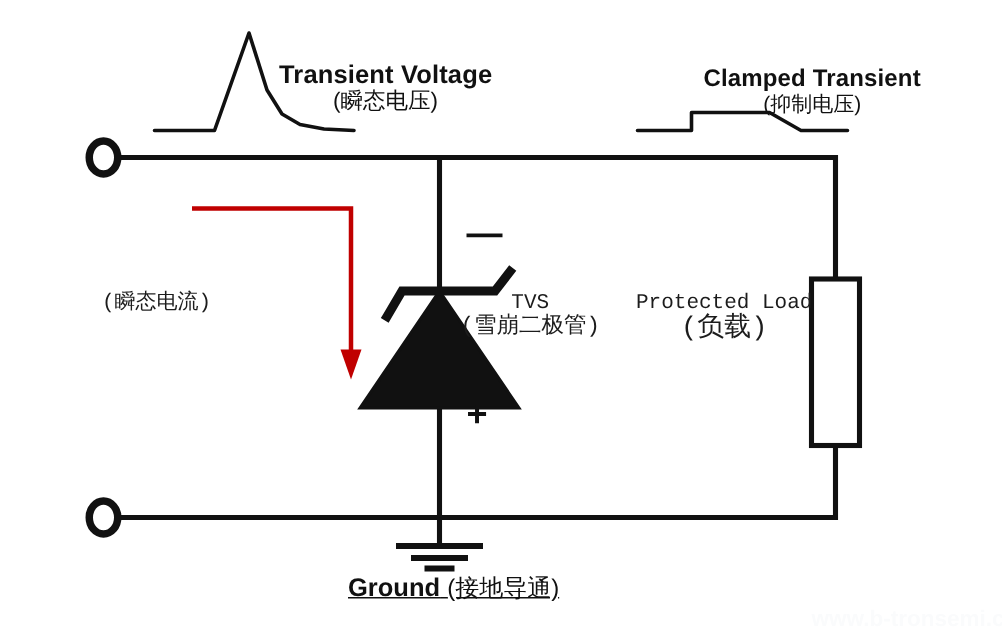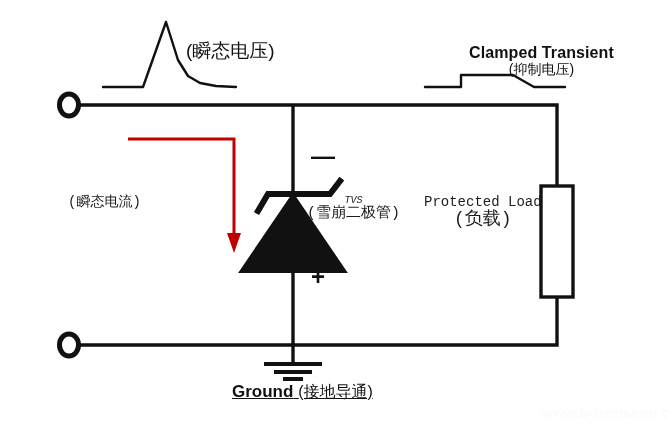--- a/index.html
+++ b/index.html
@@ -45,21 +45,21 @@
     text-align: center;
   }
 
   
   #label-transient-voltage {
     left: 186px;
     top: 41px;
     font-size: 17px;
   }
   #label-transient-voltage .en-bold { font-size: 17px; letter-spacing: 0.1px; }
-  #label-transient-voltage .cn { font-size: 19px; }
+  #label-transient-voltage .cn { font-size: 15px; }
 
   
   #label-clamped-transient {
     left: 469px;
     top: 44px;
     font-size: 16px;
     text-align: center;
   }
   #label-clamped-transient .en-bold { font-size: 16px; letter-spacing: 0.1px; }
   #label-clamped-transient .cn { font-size: 14px; }
@@ -74,21 +74,21 @@
   #label-transient-current .en-bold { font-weight: normal; font-size: 14px; }
   #label-transient-current .cn { font-size: 14px; }
 
   
   #label-tvs {
     left: 307px;
     top: 195px;
     font-size: 14px;
     color: #1c1c1c;
   }
-  #label-tvs .en-bold { font-weight: normal; font-size: 10px; font-style: italic; }
+  #label-tvs .en-bold { font-weight: normal; font-size: 14px; }
   #label-tvs .cn { font-size: 15px; }
 
   
   #label-protected-load {
     left: 424px;
     top: 195px;
     font-size: 14px;
     color: #1c1c1c;
   }
   #label-protected-load .en-bold { font-weight: normal; font-size: 14px; }
@@ -184,20 +184,21 @@
     </g>
 
     <g>
       <path d="M 128 139 L 234 139 L 234 238" fill="none" stroke="#c00000" stroke-width="3" stroke-linecap="butt" stroke-linejoin="miter"></path>
       <polygon points="234,253 227,233 241,233" fill="#c00000"></polygon>
     </g>
 
   </svg>
 
   <div class="lbl lbl-sans center" id="label-transient-voltage">
+    <div class="en-bold">Transient Voltage</div>
     <div class="cn">(瞬态电压)</div>
   </div>
 
   <div class="lbl lbl-sans center" id="label-clamped-transient">
     <div class="en-bold">Clamped Transient</div>
     <div class="cn">(抑制电压)</div>
   </div>
 
   <div class="lbl lbl-mono center" id="label-transient-current">
     <div class="cn">(瞬态电流)</div>

